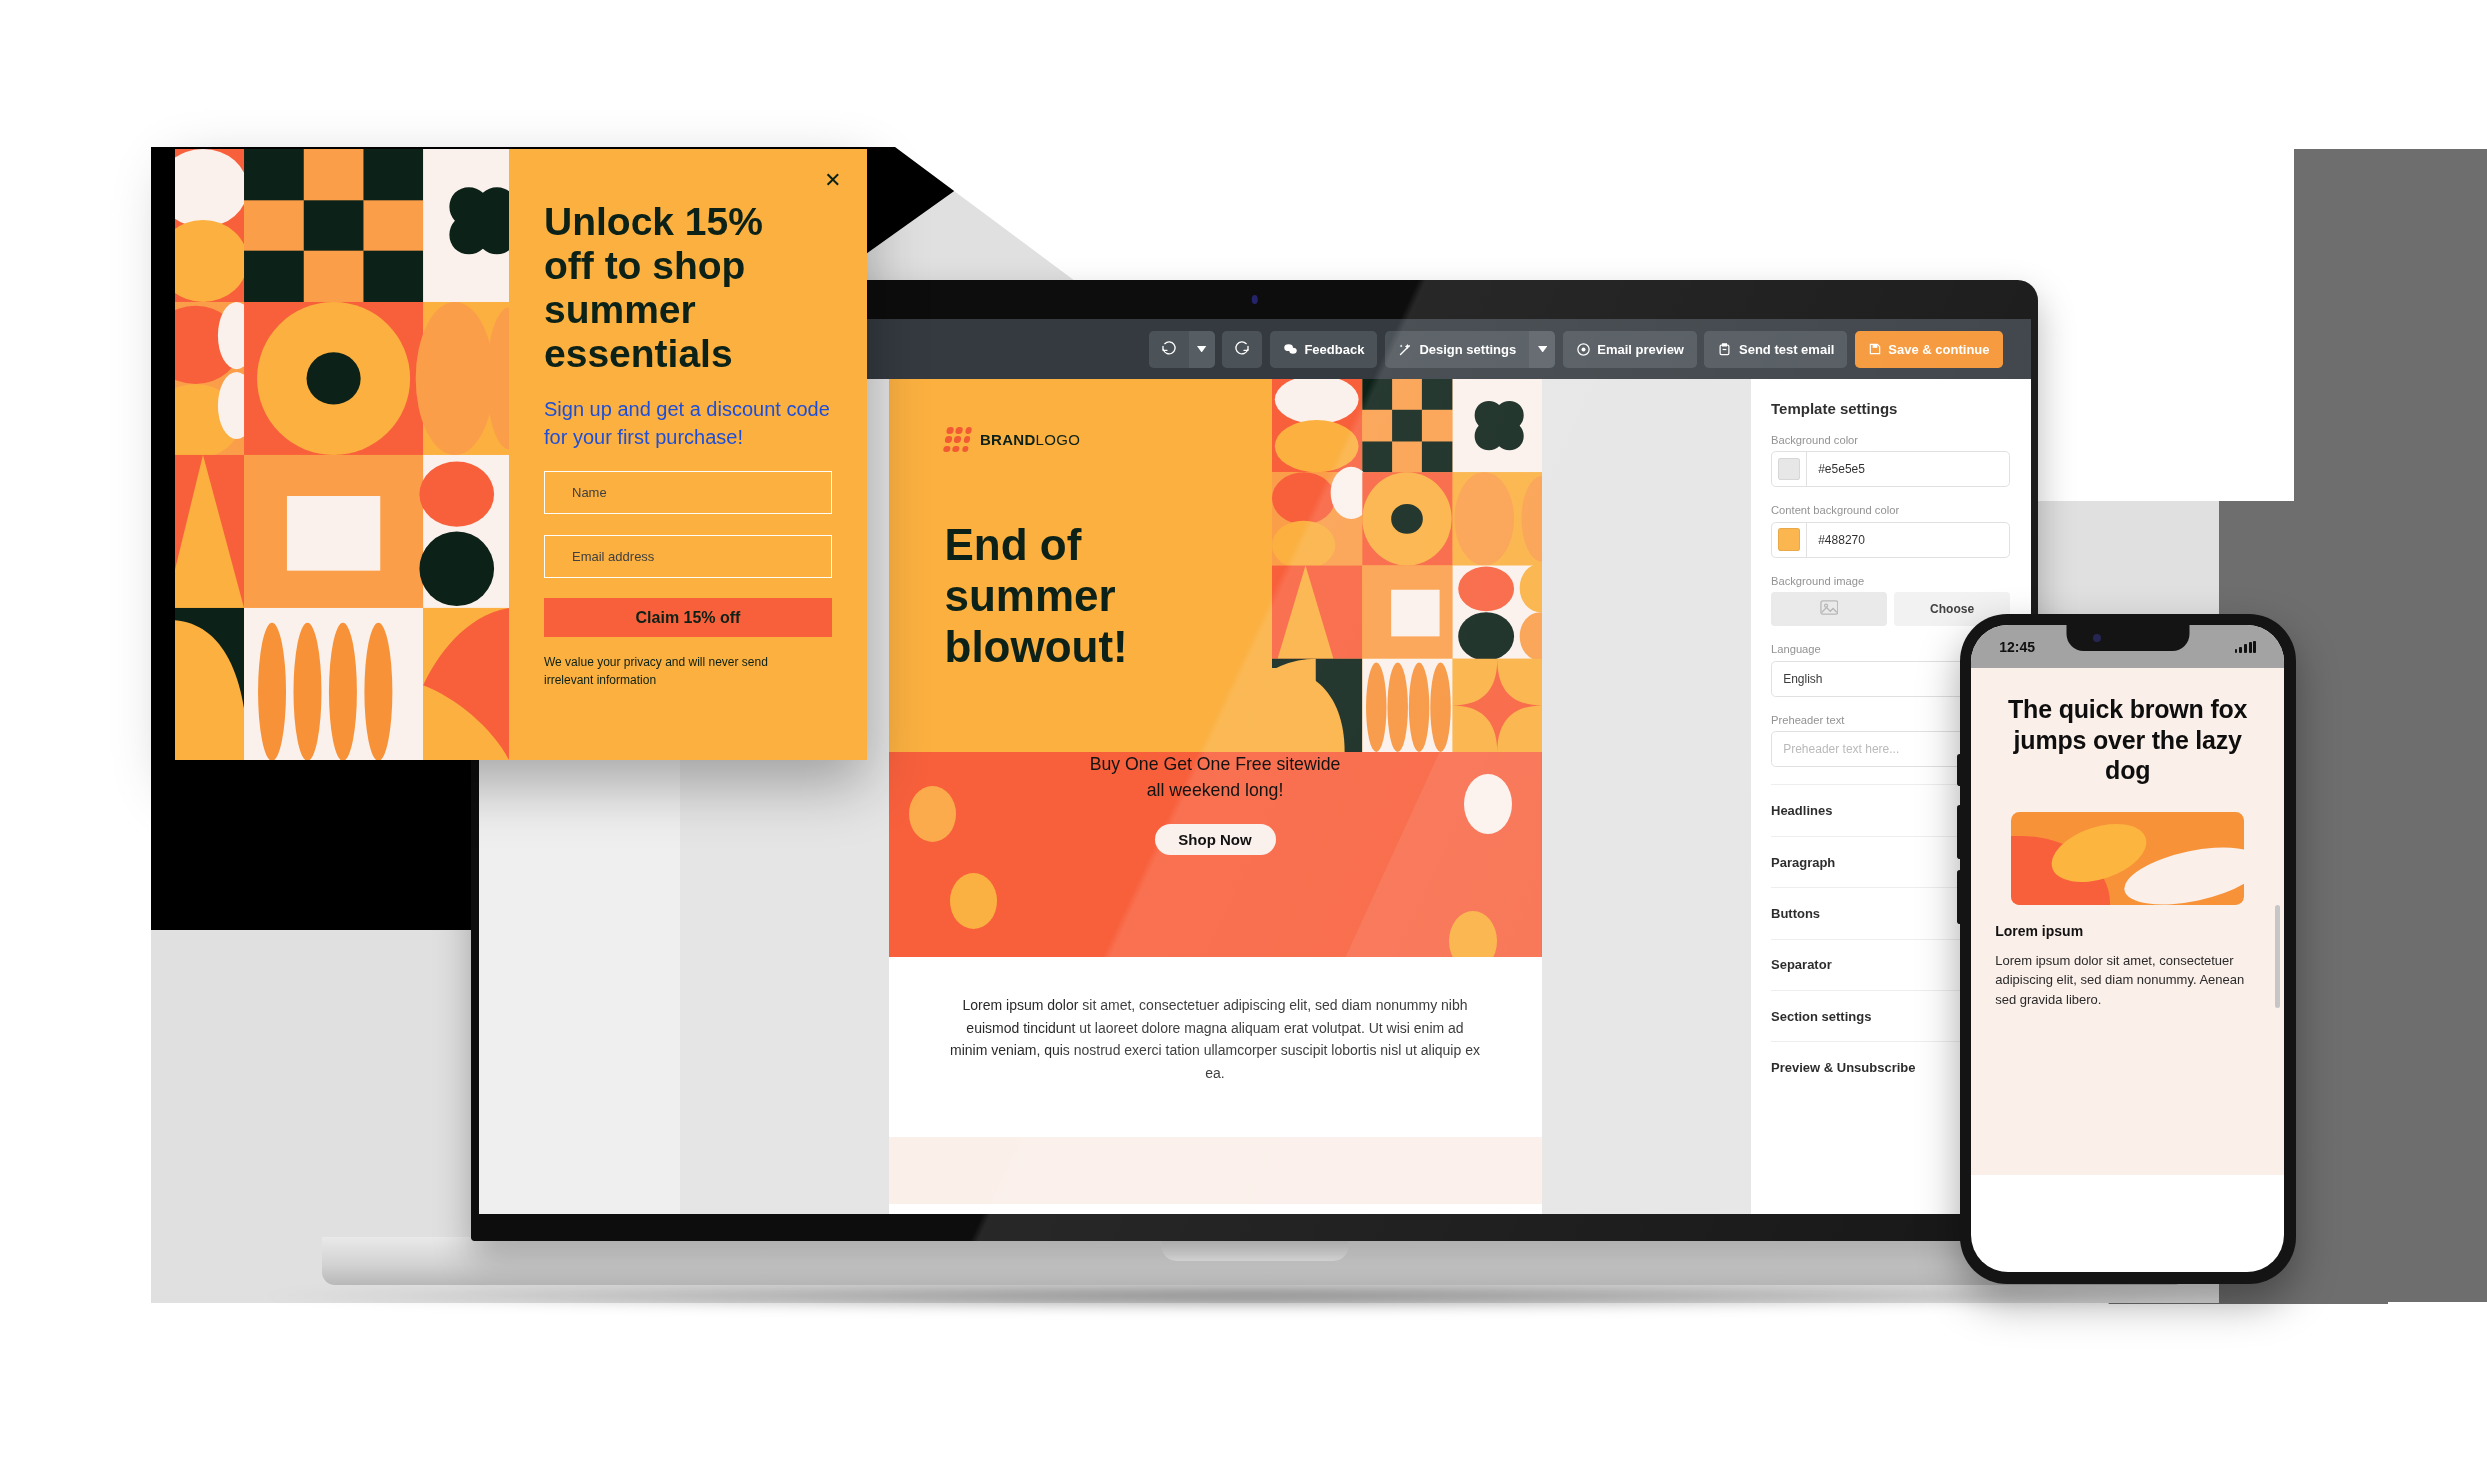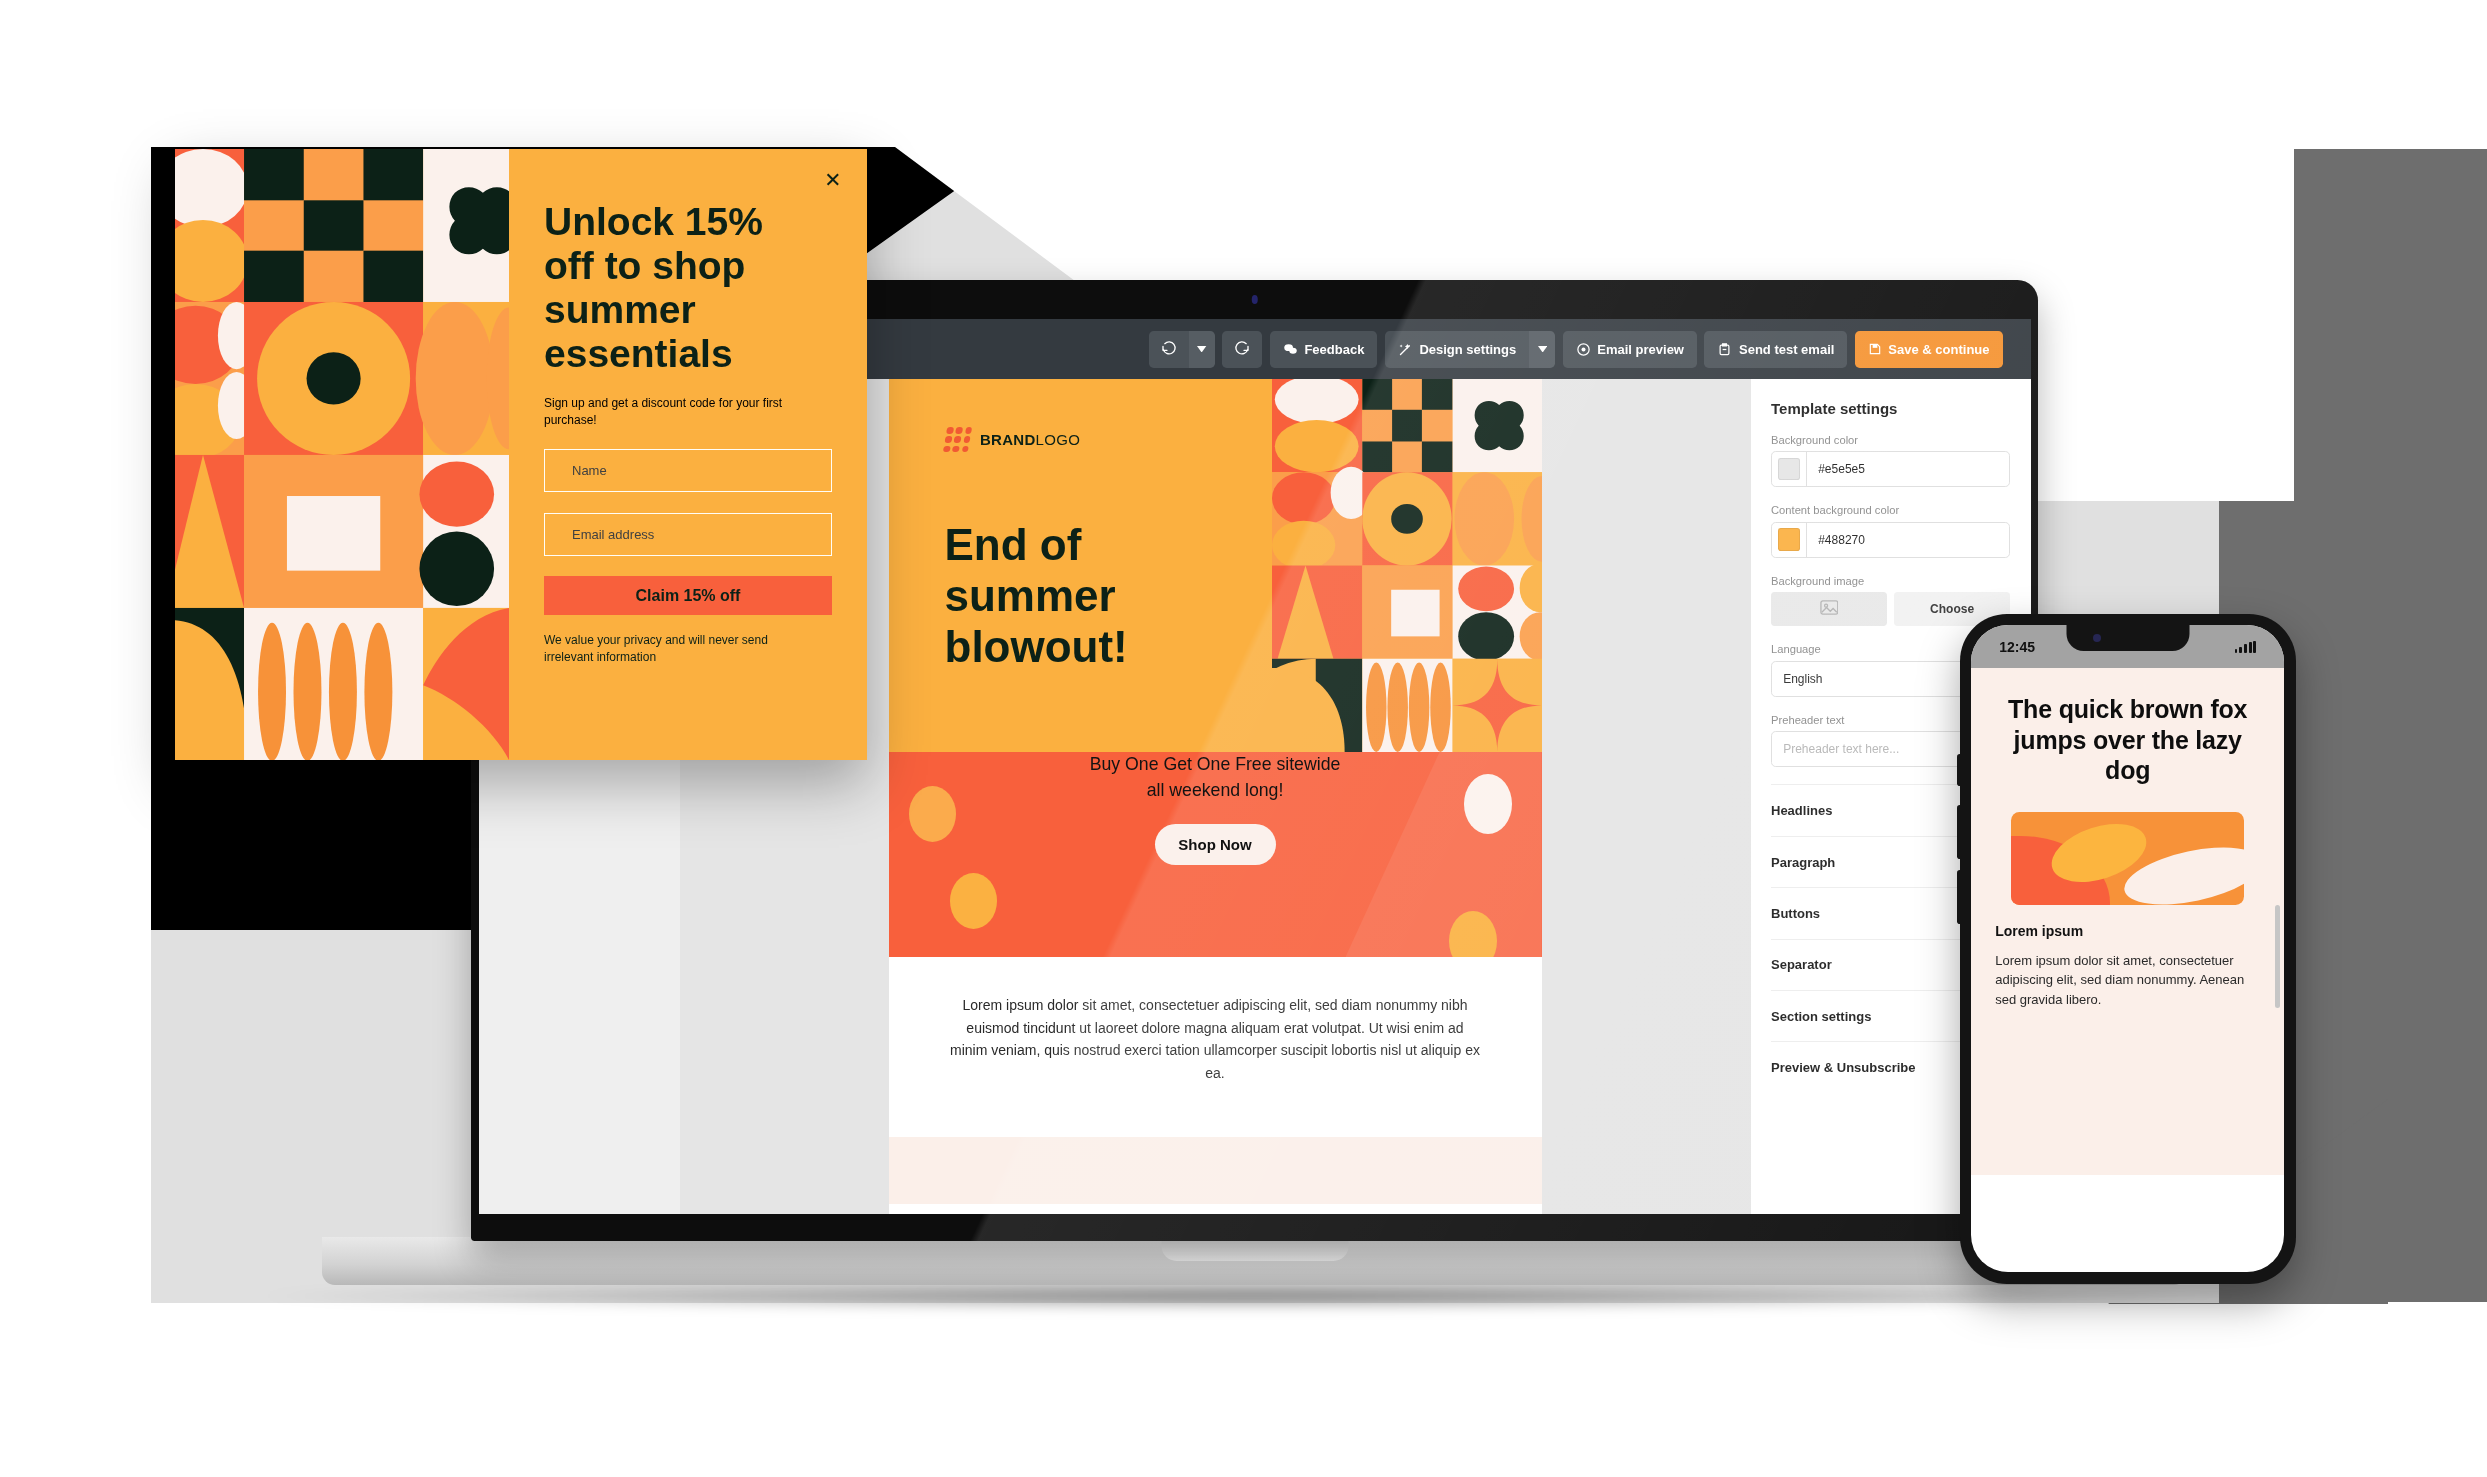--- a/index.html
+++ b/index.html
@@ -292,21 +292,21 @@
     text-align: center;
     font-size: 17.7px;
     line-height: 1.45;
     color: #131313;
     font-weight: 400;
   }
   .cta-btn {
     position: relative;
     z-index: 2;
     margin: 20.5px auto 0;
-    width: 121px; height: 41px;
+    width: 121px; height: 31px;
     border-radius: 20.5px;
     background: #fbf1ec;
     color: #111111;
     font-size: 15px;
     font-weight: 700;
     display: flex;
     align-items: center;
     justify-content: center;
     cursor: pointer;
   }
@@ -426,23 +426,23 @@
   .popup-title {
     font-size: 39px;
     font-weight: 800;
     line-height: 1.13;
     color: #0c2117;
     margin: 17px 0 0 0;
     max-width: 261px;
   }
   .popup-sub {
     margin-top: 18.7px;
-    font-size: 12px;
+    font-size: 20px;
     line-height: 1.4;
-    color: #000000;
+    color: #1d4ed8;
   }
   .popup-input {
     margin-top: 20.5px;
     height: 41px;
     border: 1.4px solid #fffdf7;
     display: flex;
     align-items: center;
     padding-left: 27px;
     font-size: 13px;
     color: #404040;

